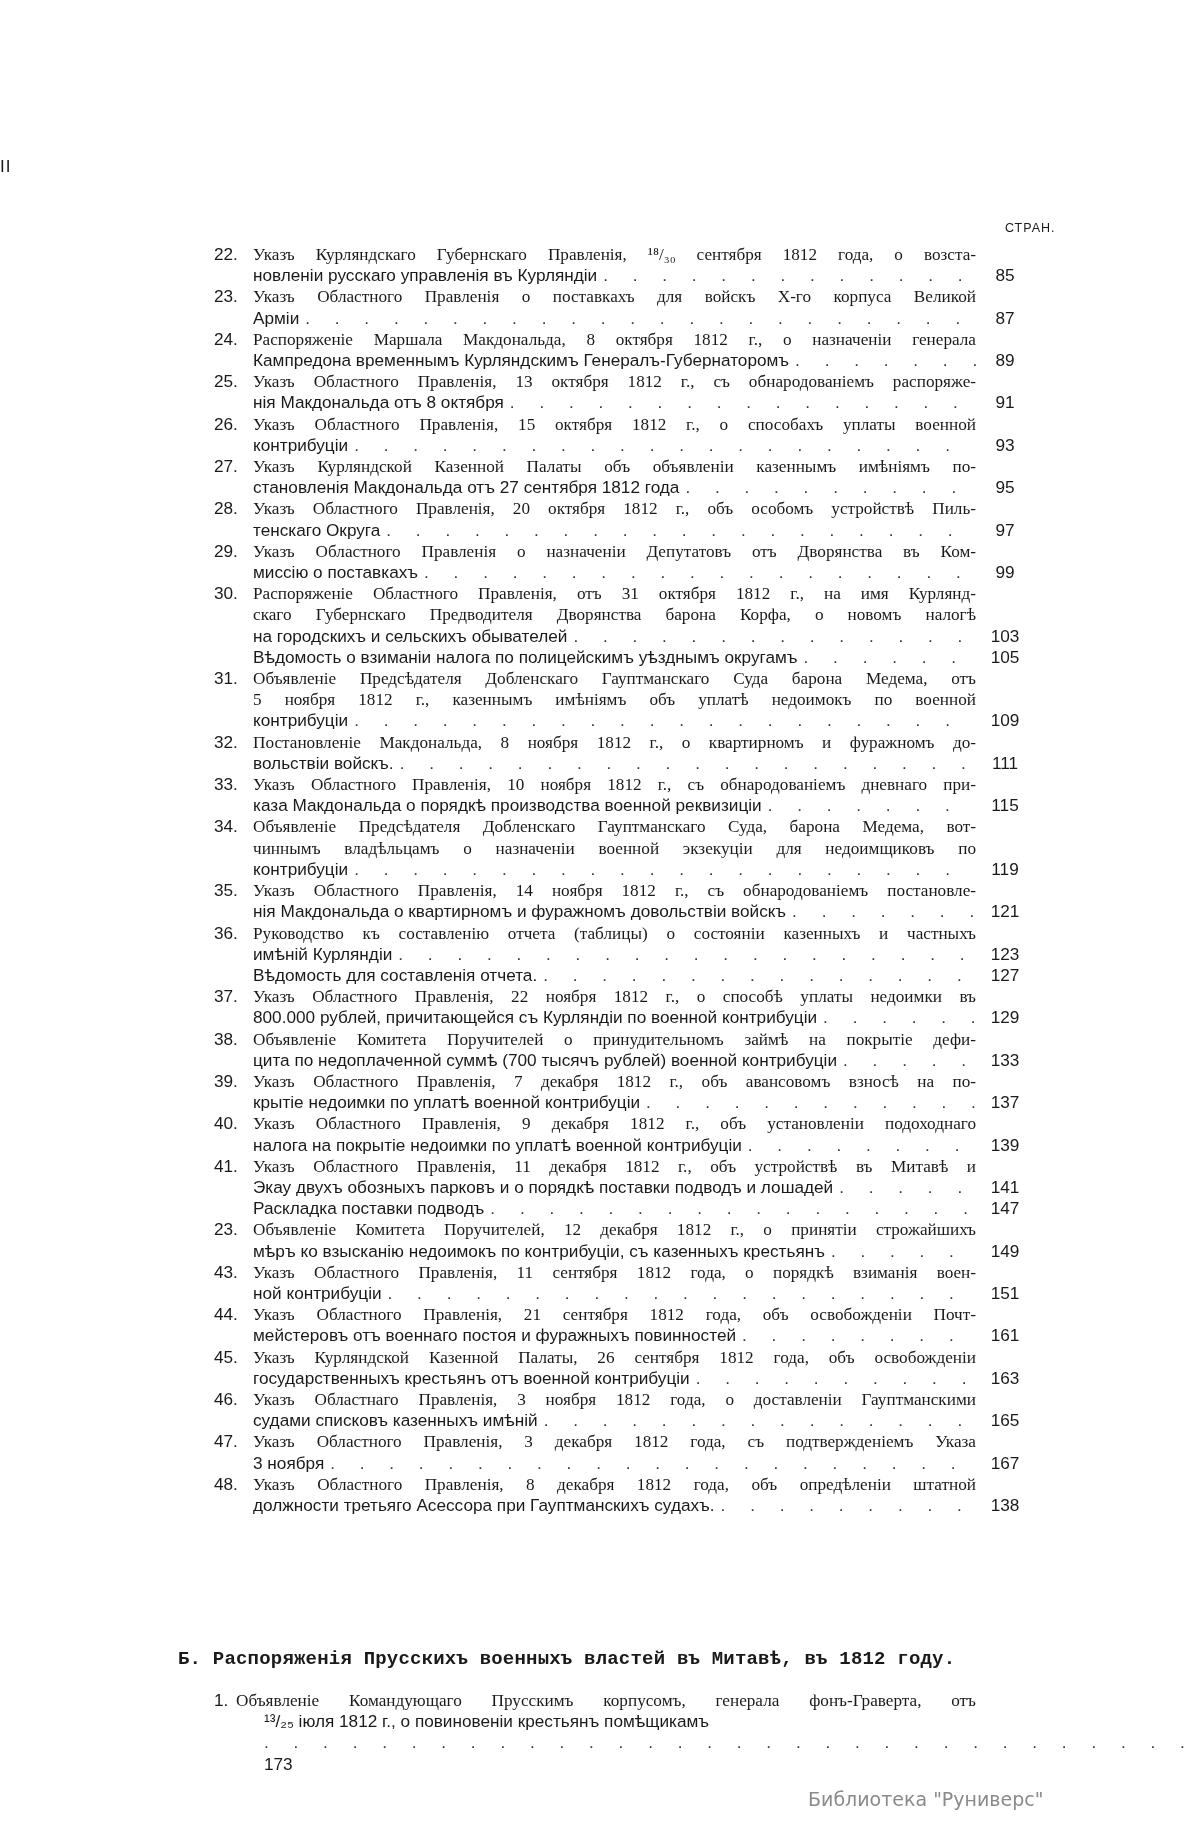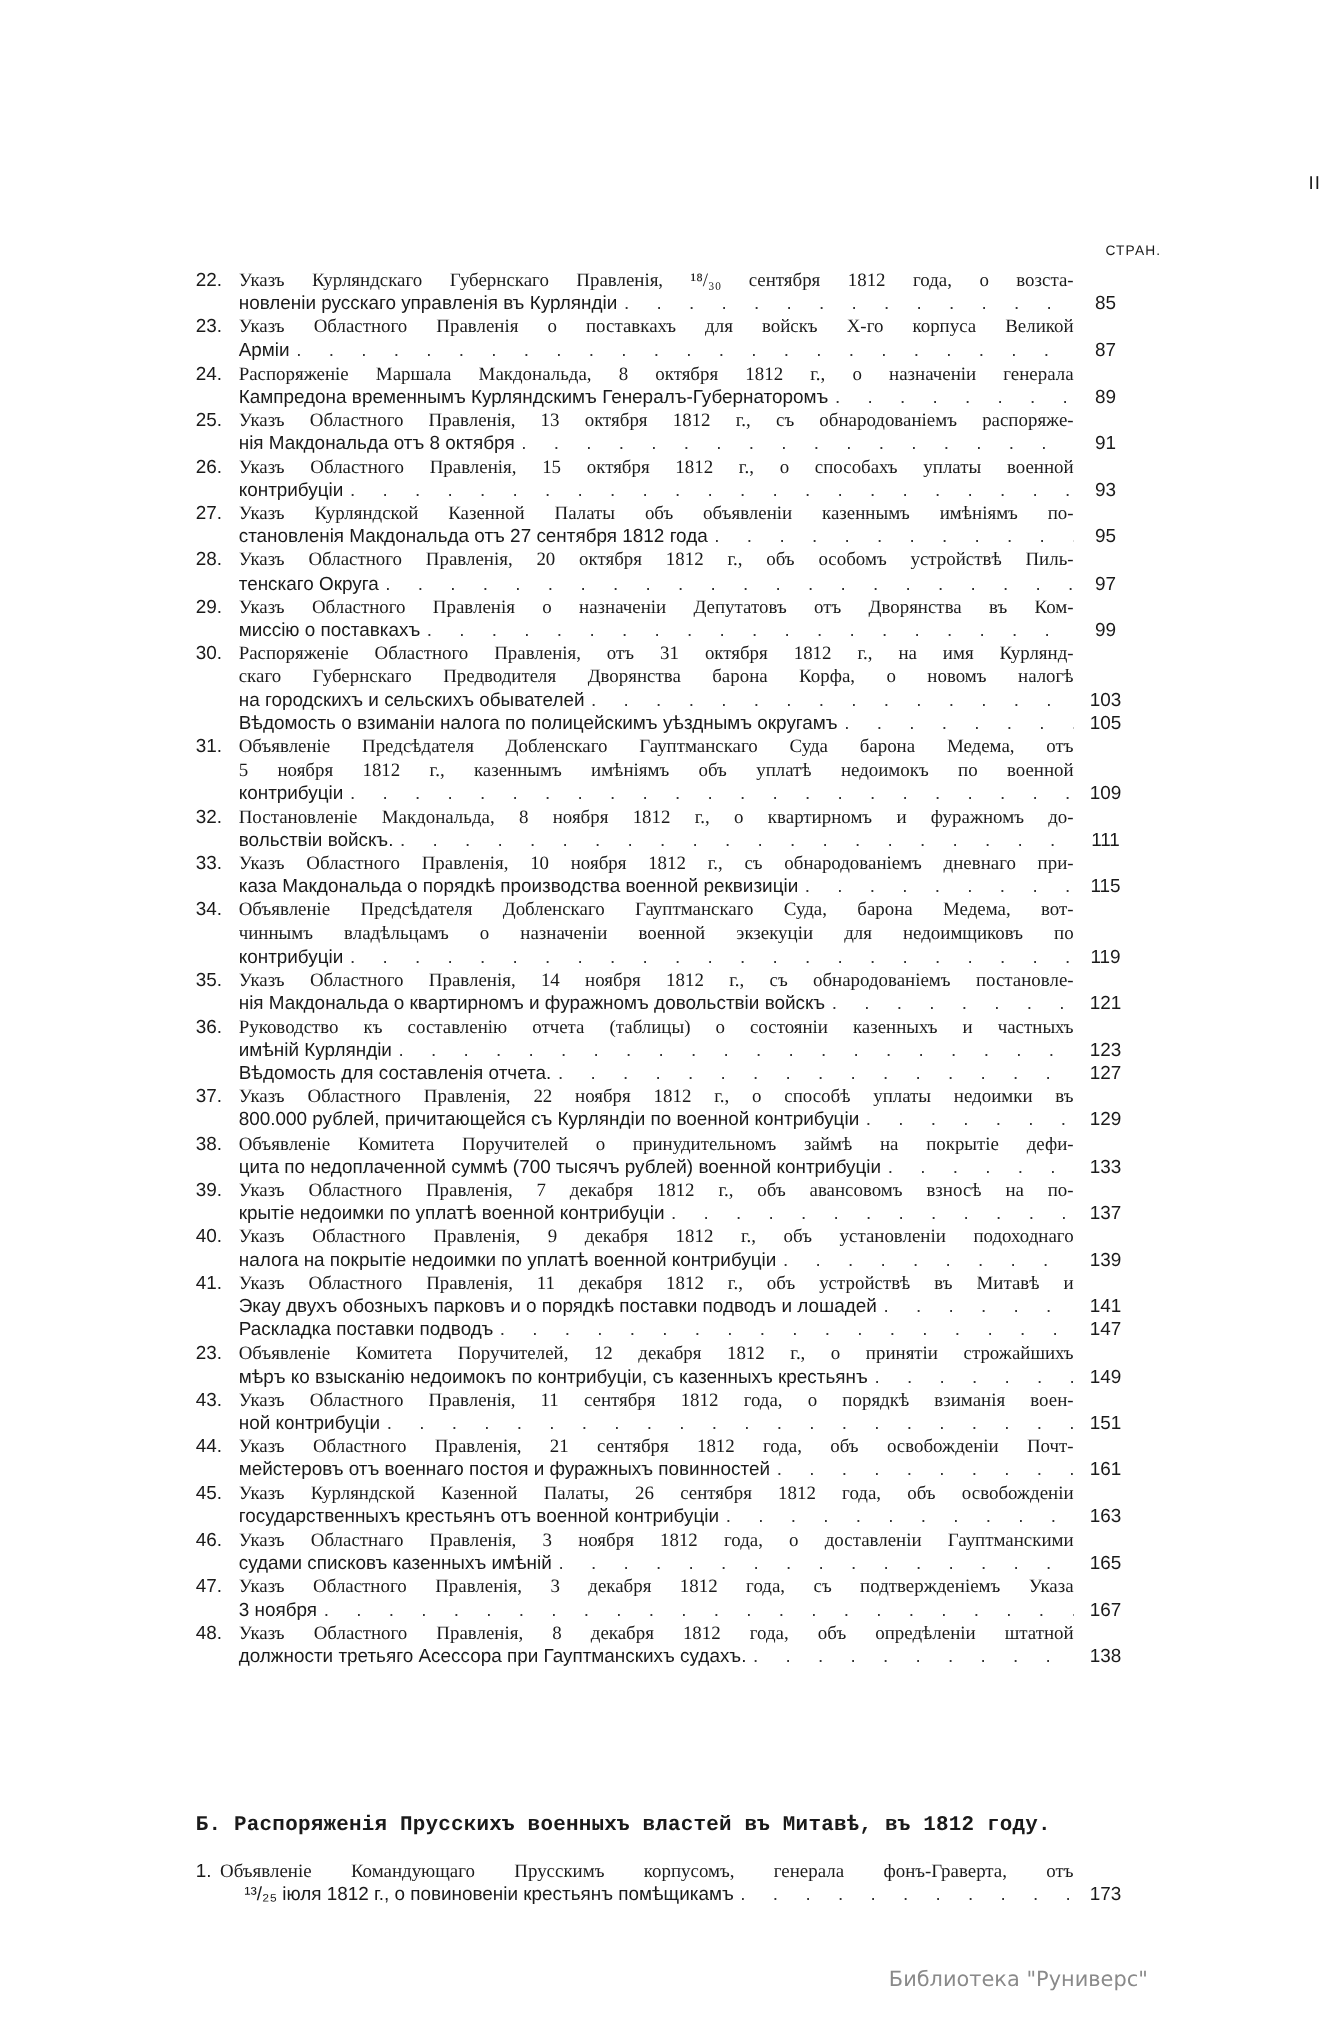--- a/index.html
+++ b/index.html
@@ -1,31 +1,31 @@
 <!DOCTYPE html>
 <html><head>
   <meta charset="utf-8">
   <style>
     html, body { margin: 0; padding: 0; background: #ffffff; }
     body {
       width: 1201px; height: 1835px; position: relative; overflow: hidden;
       font-family: "Liberation Sans", sans-serif; color: #1a1a1a;
     }
     .page-num {
-      position: absolute; top: 157px; left: 0; width: 1201px; text-align: right;
+      position: absolute; top: 157px; left: 0; width: 1201px; text-align: left;
       font-size: 17px; letter-spacing: 1px;
     }
     .col-head {
       position: absolute; top: 221px; left: 1005px; font-size: 12.5px; letter-spacing: 1px;
     }
     .toc {
       position: absolute; top: 244px; left: 178px; width: 850px;
       font-size: 17.2px; line-height: 21.2px;
     }
-    .entry { position: relative; }
+    .entry { position: relative; margin-left: 36px; }
     .line { display: flex; align-items: baseline; white-space: nowrap; }
     .num { display: inline-block; width: 39px; flex: 0 0 39px; }
     .cont { padding-left: 39px; }
     .txt { white-space: nowrap; }
     .just .txt { flex: 1 1 auto; text-align: justify; text-align-last: justify; font-family: Liberation Serif, serif; }
     .just { padding-right: 52px; }
     .dots {
       flex: 1 1 auto; overflow: hidden; margin: 0 6px; color: #333;
       letter-spacing: 10px; white-space: nowrap;
     }
@@ -34,21 +34,21 @@
     .section-title {
       position: absolute; top: 1648px; left: 178px; width: 850px;
       font-family: Liberation Mono, monospace; font-weight: bold; font-size: 19px;
       letter-spacing: 0.2px;
     }
     .toc2 {
       position: absolute; top: 1690px; left: 178px; width: 850px;
       font-size: 17.2px; line-height: 21.2px;
     }
     .toc2 .num { width: 22px; flex: 0 0 22px; }
-    .toc2 .cont { padding-left: 44px; }
+    .toc2 .cont { padding-left: 44px; flex-direction: column; }
     .watermark {
       position: absolute; top: 1788px; left: 808px;
       font-family: "DejaVu Sans", sans-serif; font-size: 19px; color: #8a8a8a;
     }
   </style>
 </head>
 <body>
 
 <div class="page-num">II</div>
 <div class="col-head">СТРАН.</div>

